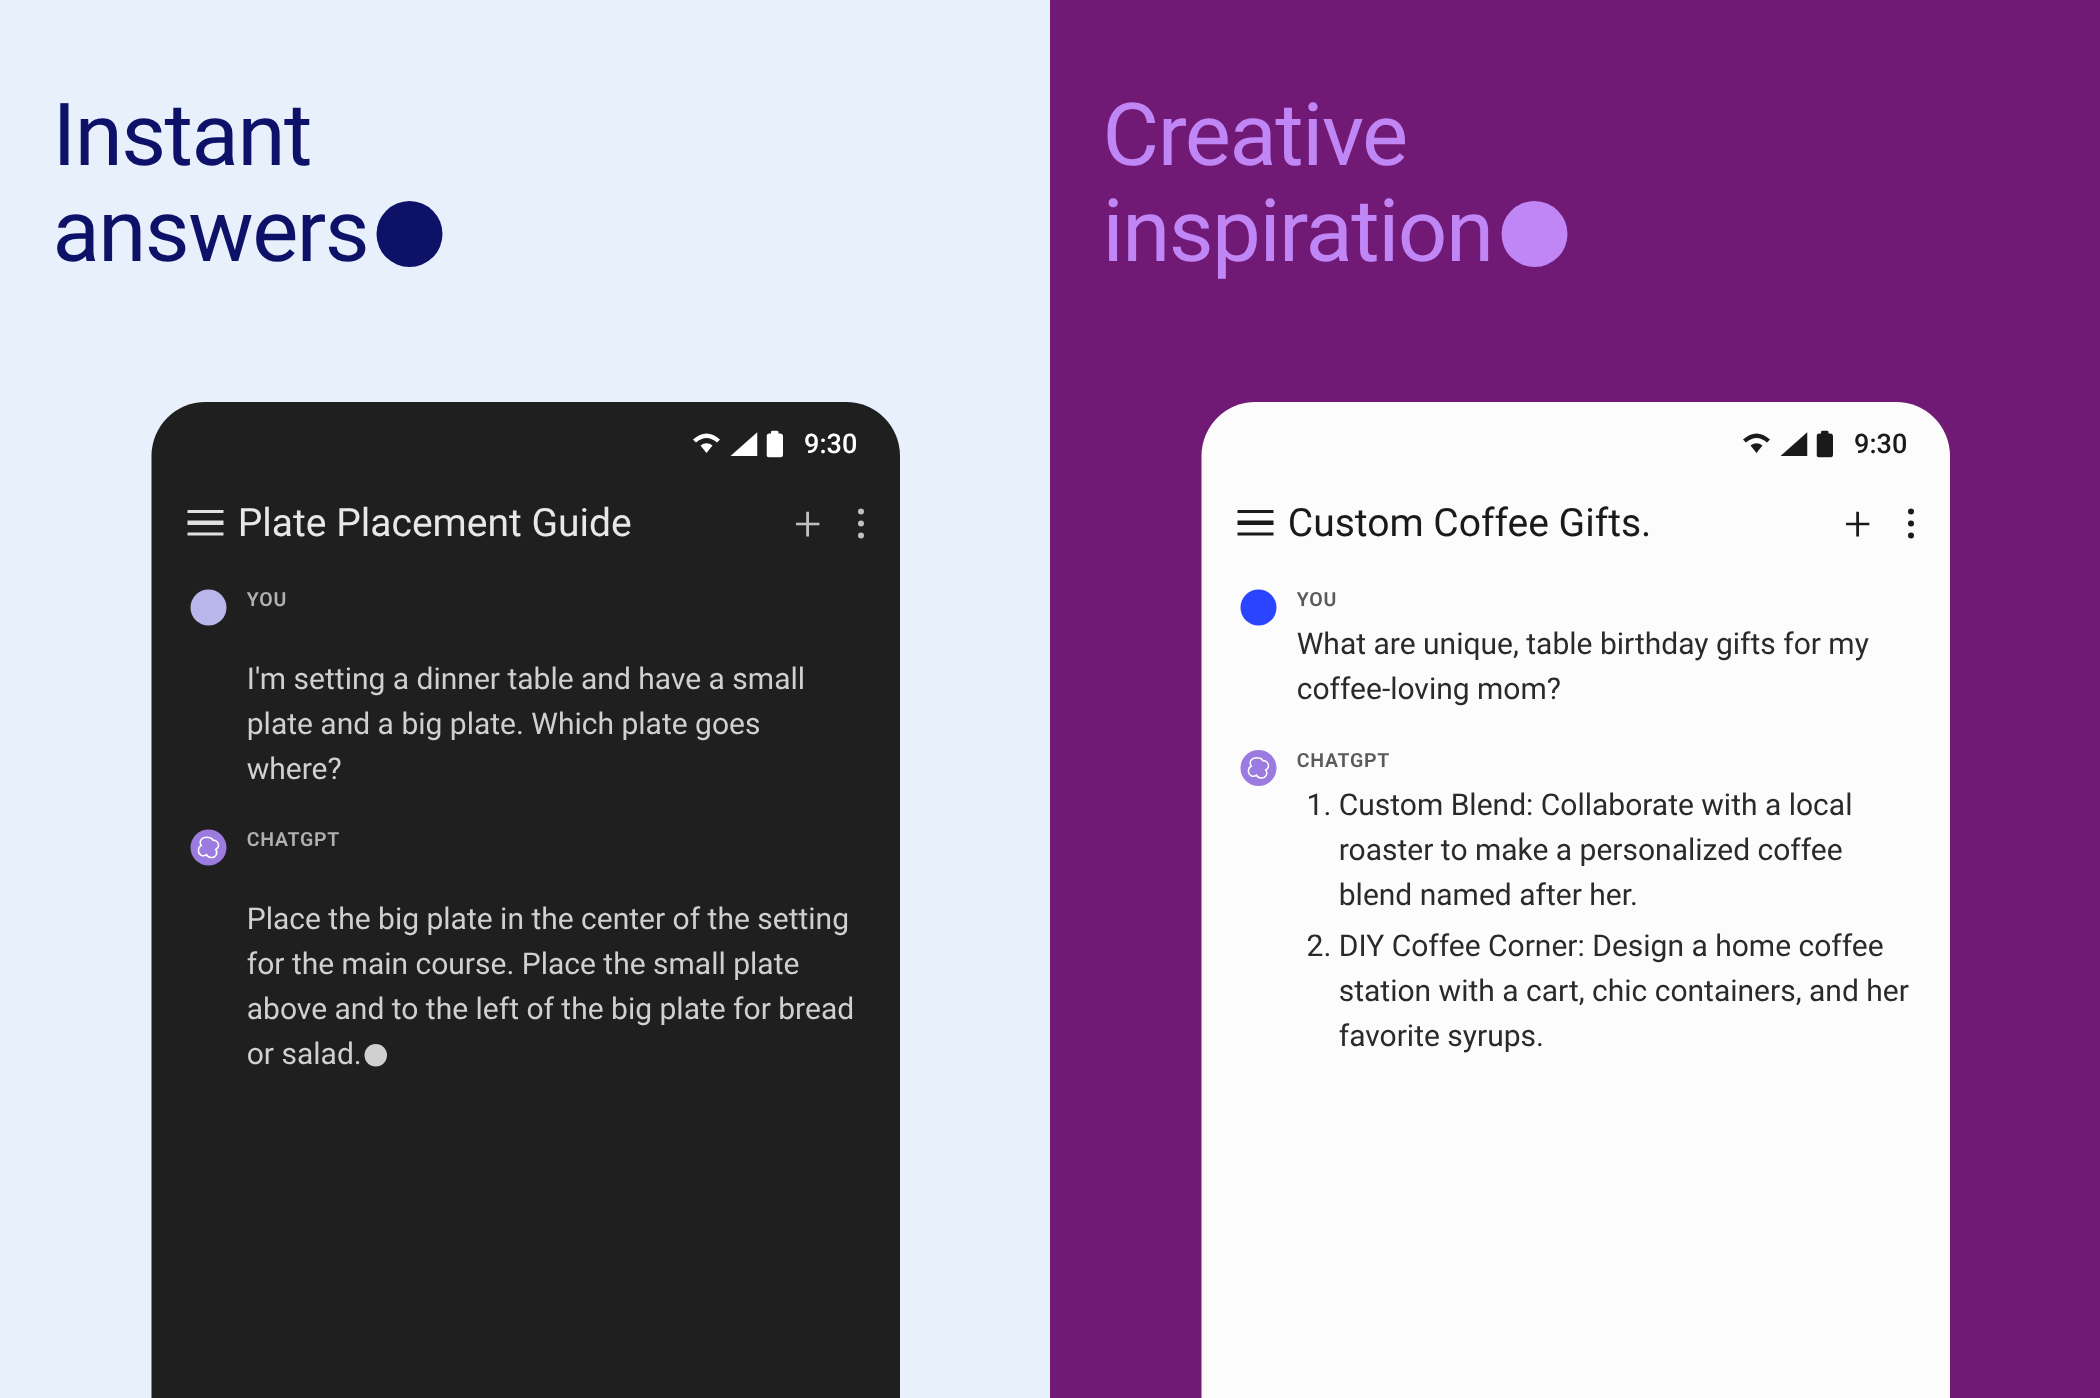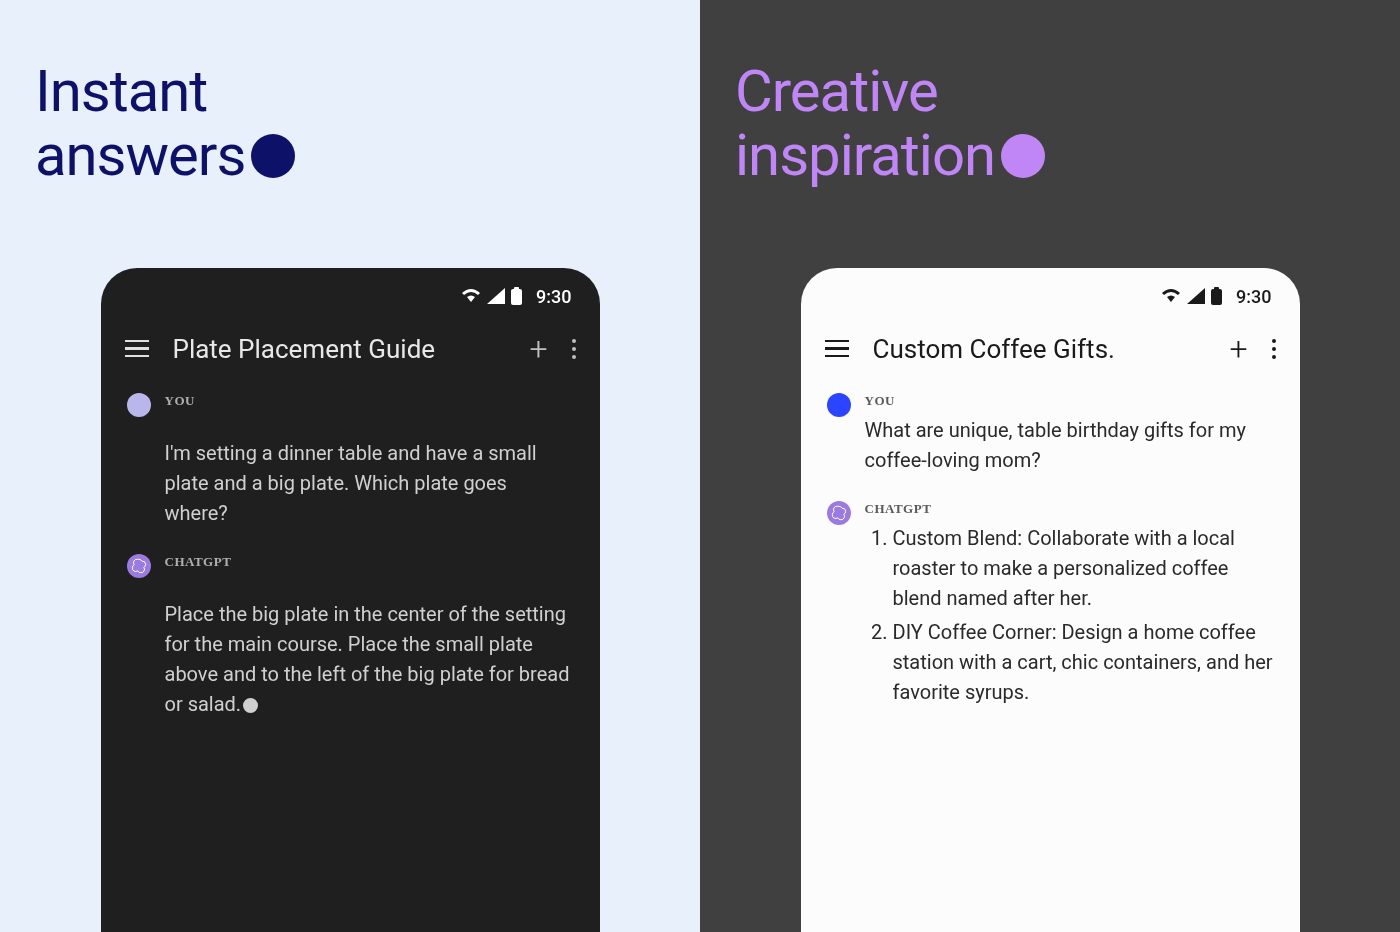--- a/index.html
+++ b/index.html
@@ -18,21 +18,21 @@
       width: 50%;
       height: 100%;
       padding: 60px 35px 0;
       display: flex;
       flex-direction: column;
     }
     .panel-left {
       background: #e8f0fc;
     }
     .panel-right {
-      background: #404040;
+      background: #701a75;
     }
     .heading {
       font-size: 58px;
       font-weight: 400;
       line-height: 1.1;
       letter-spacing: -1px;
       margin-bottom: 80px;
       display: flex;
       flex-direction: column;
     }
@@ -89,21 +89,21 @@
       font-weight: 500;
       margin-left: 8px;
     }
     .wifi-icon, .signal-icon, .battery-icon {
       display: inline-flex;
     }
     .app-header {
       display: flex;
       align-items: center;
       padding: 14px 24px 18px;
-      gap: 24px;
+      gap: 10px;
     }
     .hamburger {
       width: 24px;
       display: flex;
       flex-direction: column;
       gap: 5px;
     }
     .hamburger-line {
       height: 2.5px;
       width: 100%;
@@ -189,21 +189,20 @@
       height: 16px;
     }
     .message-content {
       flex: 1;
     }
     .sender-label {
       font-size: 13px;
       font-weight: 600;
       letter-spacing: 0.5px;
       margin-bottom: 6px;
-      font-family: Liberation Serif, serif;
     }
     .sender-dark {
       color: #b0b0b0;
     }
     .sender-light {
       color: #5a5a5a;
     }
     .message-text {
       font-size: 20px;
       line-height: 1.5;

